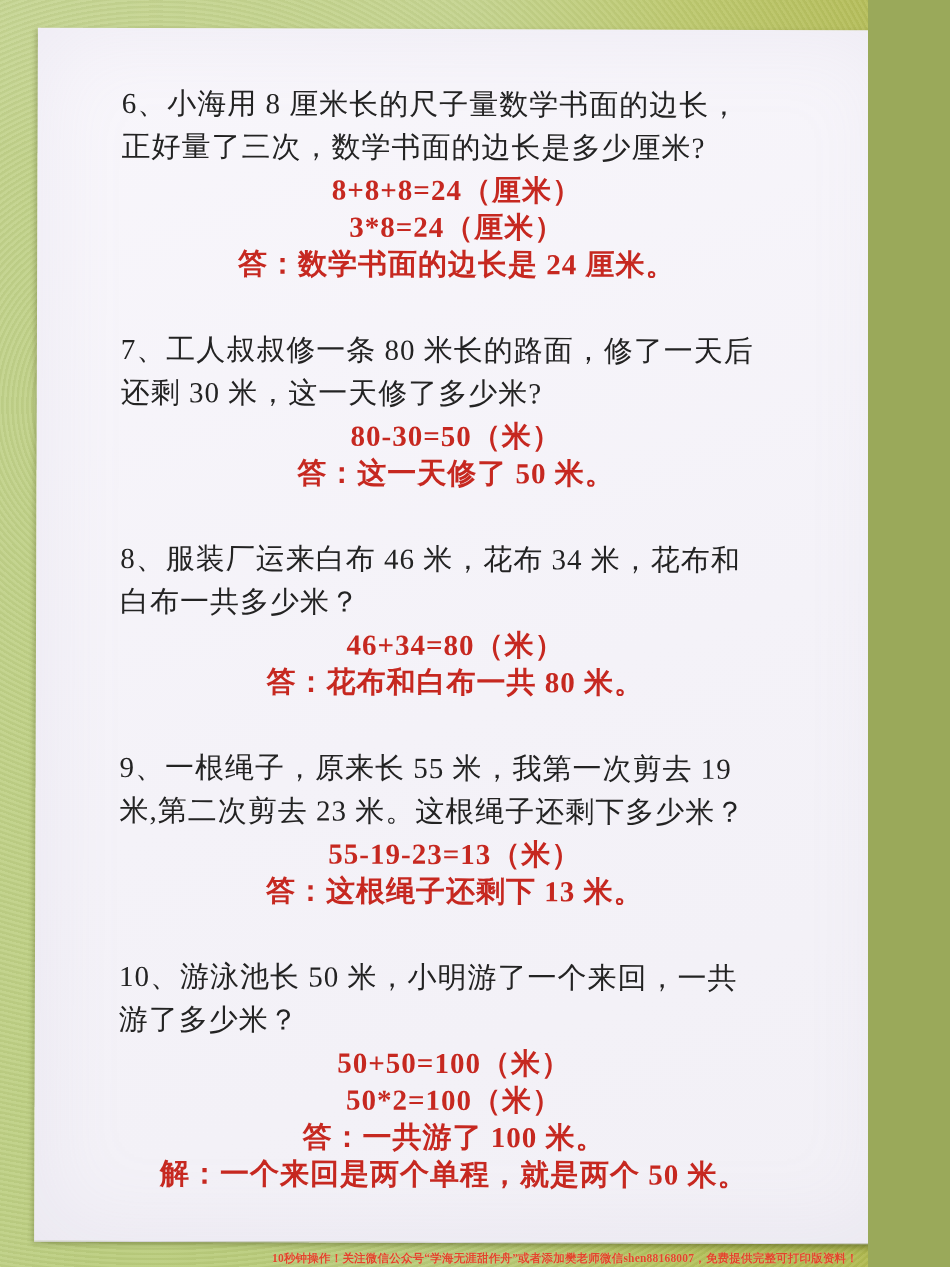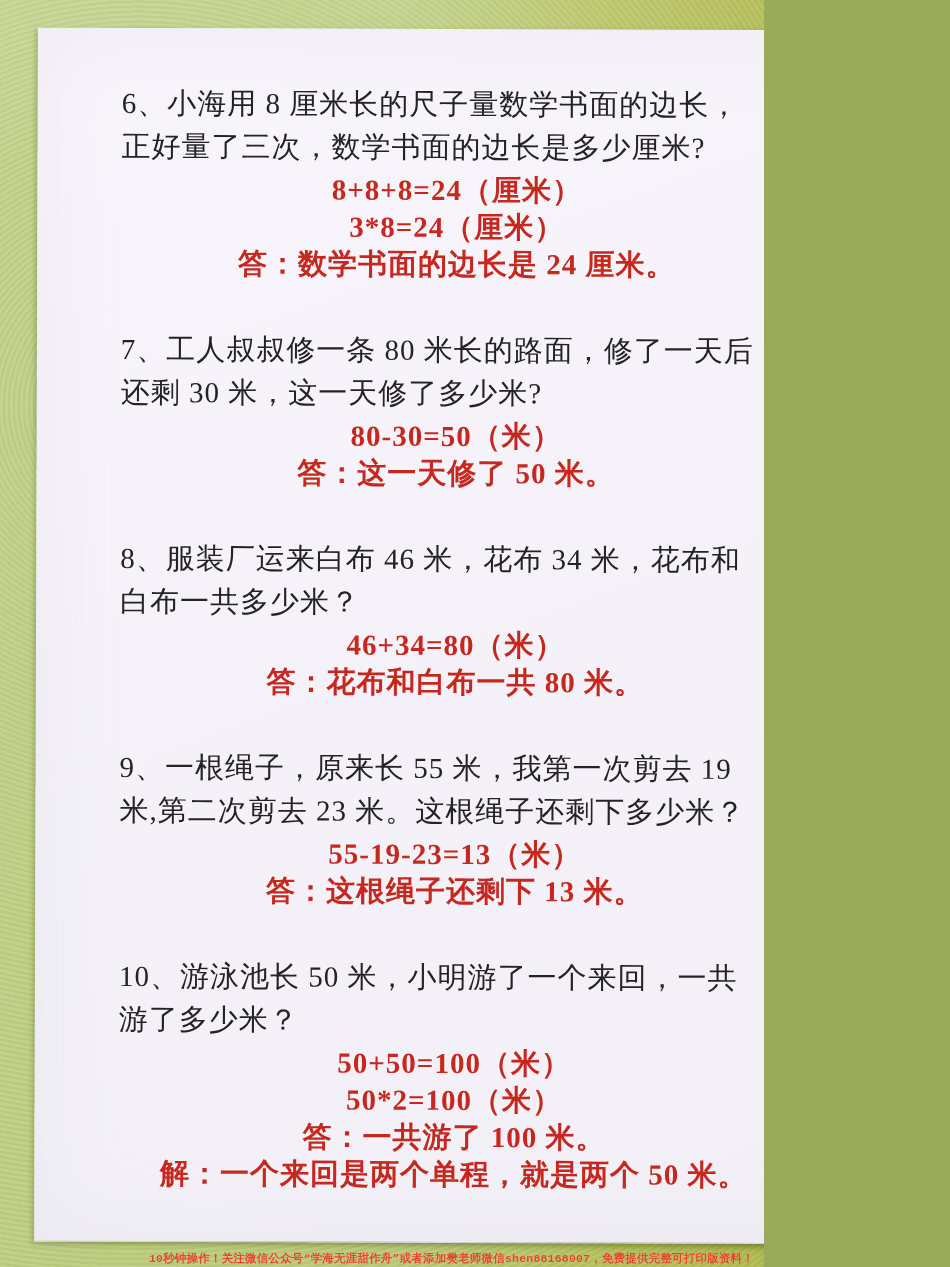--- a/index.html
+++ b/index.html
@@ -2,21 +2,21 @@
 <html><head>
 <meta charset="utf-8">
 <style>
   html, body {
     margin: 0;
     padding: 0;
     background: #9aa95a;
   }
   .scene {
     position: relative;
-    width: 764px;
+    width: 868px;
     height: 1267px;
     overflow: hidden;
     background:
       linear-gradient(100deg, rgba(255,255,255,0.10) 0%, rgba(255,255,255,0) 30%),
       linear-gradient(90deg, #bdcf82 0%, #b9cb79 55%, #b6c35f 78%, #b2bb52 100%),
       #b7ca74;
     font-family: "Liberation Serif", "DejaVu Serif", serif;
   }
   
   .scene::before {
@@ -75,21 +75,21 @@
     color: #c62820;
     letter-spacing: 1px;
     white-space: nowrap;
   }
   .banner {
     position: absolute;
     left: 0;
     right: 10px;
     bottom: 1px;
     text-align: right;
-    font-family: Liberation Mono, monospace;
+    font-family: Liberation Serif, serif;
     font-size: 11.5px;
     font-weight: bold;
     color: #e2452b;
     letter-spacing: 0.2px;
     text-shadow: 0 0 1px rgba(255,240,220,0.5);
     padding-left: 9px;
   }
 </style>
 </head>
 <body>

